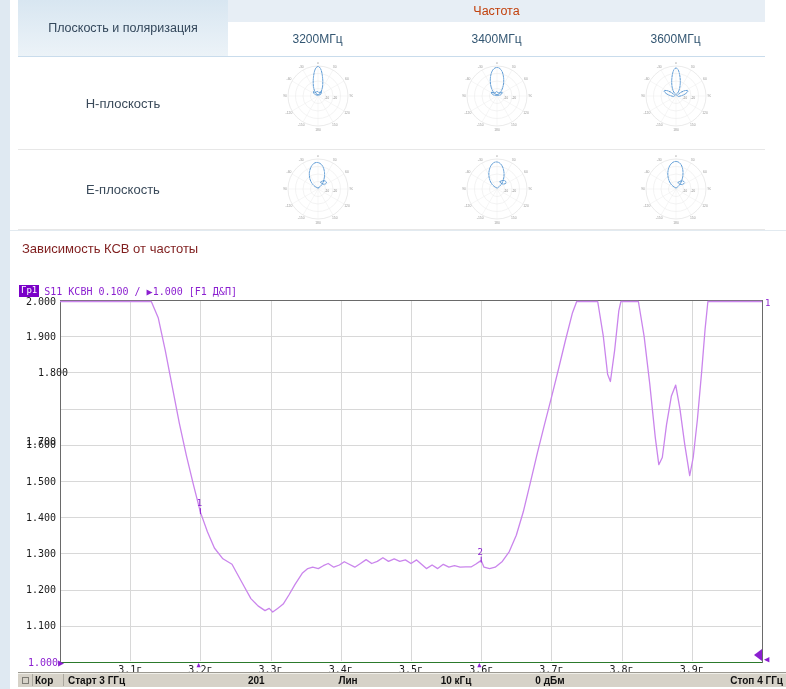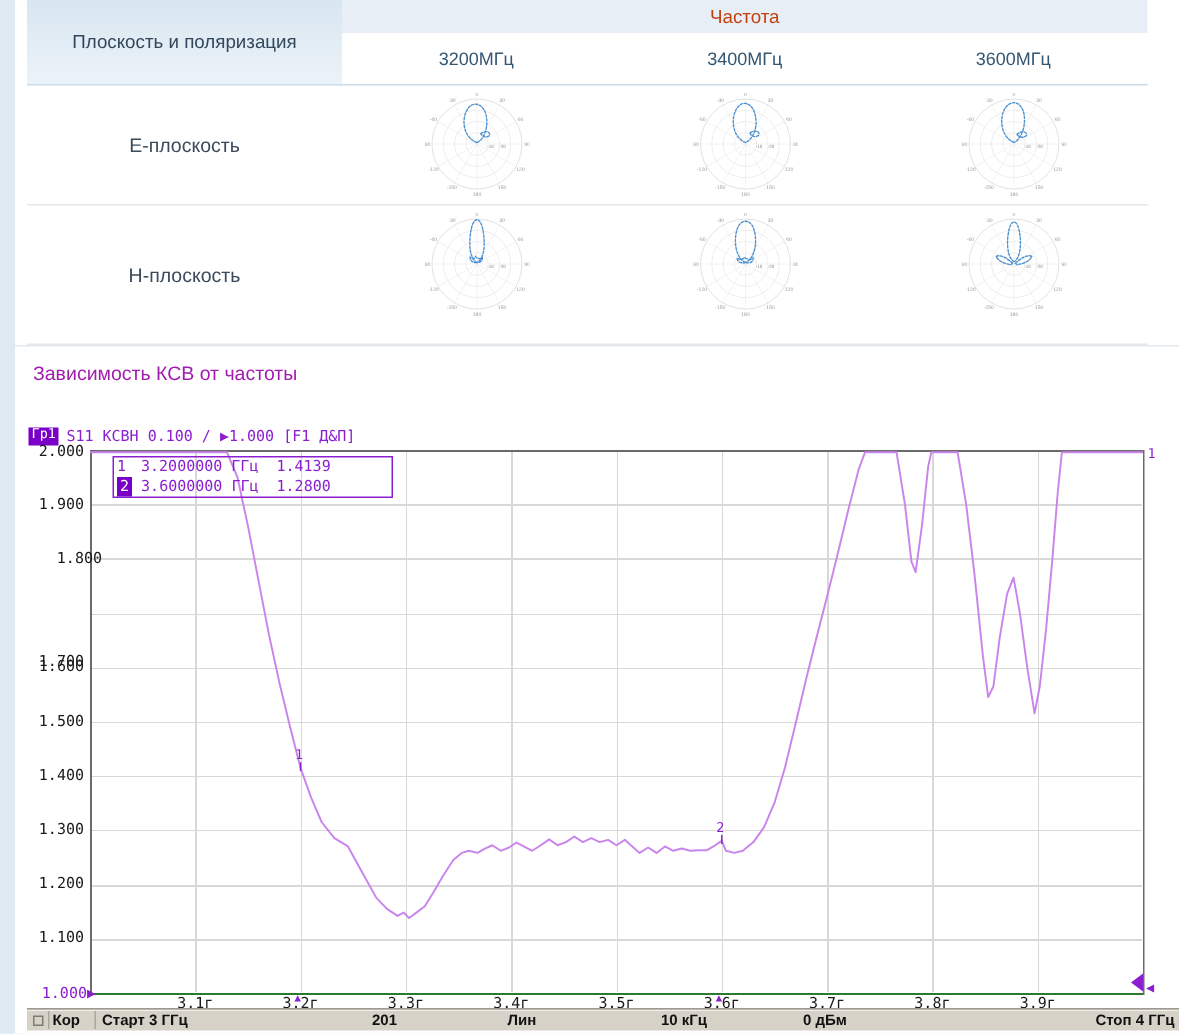--- a/index.html
+++ b/index.html
@@ -18,21 +18,21 @@
               display:flex; border-bottom:1px solid #c9dcec; }
   .freq-cell { flex:1; display:flex; align-items:center; justify-content:center;
                color:#335672; font-size:12px; }
   #pattern-rows { position:absolute; left:8px; top:57px; width:747px; }
   .t-row { position:relative; width:100%; display:flex; border-bottom:1px solid #e7e7e7; }
   .h-row { height:93px; } .e-row { height:80px; }
   .row-label { width:210px; display:flex; align-items:center; justify-content:center;
                color:#3a4a5a; font-size:13px; }
   .plot-cell { flex:1; display:flex; align-items:flex-start; justify-content:center; padding-top:5px; }
   .section-divider { position:absolute; left:0; top:230px; width:776px; height:1px; background:#e2eaf0; }
-  .section-title { position:absolute; left:12px; top:241px; color:#a21caf; font-size:13px; }
+  .section-title { position:absolute; left:12px; top:241px; color:#7f1d1d; font-size:13px; }
 
   
   .vna { position:absolute; left:8px; top:283px; width:768px; height:406px; background:#fff;
          font-family:"DejaVu Sans Mono", monospace; }
   .vna-header { position:absolute; left:1px; top:2px; height:12px; font-size:10px; color:#8b1fd0;
                 white-space:nowrap; display:flex; align-items:center; }
   .ch-badge { display:inline-block; background:#7a00c8; color:#fff; font-size:9px;
               padding:0 2px 1px 2px; margin-right:5px; line-height:11px; }
   #plot { position:absolute; left:42px; top:17px; }
   .ylab { position:absolute; width:38px; text-align:right; font-size:10px; color:#1a1a1a; }
@@ -71,20 +71,128 @@
   </div>
   <div class="group-band">
     <span>Частота</span>
   </div>
   <div class="freq-row">
     <div class="freq-cell">3200МГц</div>
     <div class="freq-cell">3400МГц</div>
     <div class="freq-cell">3600МГц</div>
   </div>
   <div id="pattern-rows">
+      <div class="t-row h-row">
+        <div class="row-label">Н-плоскость</div>
+        <div class="plot-cell">
+          <svg width="70" height="70" viewBox="0 0 70 70">
+            <circle cx="35" cy="34" r="7.5" fill="none" stroke="#e7e7e7" stroke-width="0.5"></circle>
+            <circle cx="35" cy="34" r="15" fill="none" stroke="#e7e7e7" stroke-width="0.5"></circle>
+            <circle cx="35" cy="34" r="22.5" fill="none" stroke="#e7e7e7" stroke-width="0.5"></circle>
+            <circle cx="35" cy="34" r="30" fill="none" stroke="#d7d7d7" stroke-width="0.5"></circle>
+            <line x1="35" y1="34" x2="35" y2="4" stroke="#ededed" stroke-width="0.5"></line>
+            <line x1="35" y1="34" x2="50" y2="8.019237886466843" stroke="#ededed" stroke-width="0.5"></line>
+            <line x1="35" y1="34" x2="60.98076211353316" y2="19" stroke="#ededed" stroke-width="0.5"></line>
+            <line x1="35" y1="34" x2="65" y2="34" stroke="#ededed" stroke-width="0.5"></line>
+            <line x1="35" y1="34" x2="60.98076211353316" y2="49" stroke="#ededed" stroke-width="0.5"></line>
+            <line x1="35" y1="34" x2="50" y2="59.98076211353316" stroke="#ededed" stroke-width="0.5"></line>
+            <line x1="35" y1="34" x2="35" y2="64" stroke="#ededed" stroke-width="0.5"></line>
+            <line x1="35" y1="34" x2="20.000000000000007" y2="59.98076211353316" stroke="#ededed" stroke-width="0.5"></line>
+            <line x1="35" y1="34" x2="9.01923788646684" y2="49" stroke="#ededed" stroke-width="0.5"></line>
+            <line x1="35" y1="34" x2="5" y2="34.00000000000001" stroke="#ededed" stroke-width="0.5"></line>
+            <line x1="35" y1="34" x2="9.019237886466843" y2="18.999999999999996" stroke="#ededed" stroke-width="0.5"></line>
+            <line x1="35" y1="34" x2="19.999999999999986" y2="8.019237886466847" stroke="#ededed" stroke-width="0.5"></line>
+            <text x="35" y="1.7" font-size="3.4" fill="#9a9a9a" text-anchor="middle" font-family="Liberation Sans, sans-serif">0</text>
+            <text x="51.75" y="6.188148973221307" font-size="3.4" fill="#9a9a9a" text-anchor="middle" font-family="Liberation Sans, sans-serif">30</text>
+            <text x="64.0118510267787" y="18.450000000000003" font-size="3.4" fill="#9a9a9a" text-anchor="middle" font-family="Liberation Sans, sans-serif">60</text>
+            <text x="68.5" y="35.2" font-size="3.4" fill="#9a9a9a" text-anchor="middle" font-family="Liberation Sans, sans-serif">90</text>
+            <text x="64.0118510267787" y="51.95" font-size="3.4" fill="#9a9a9a" text-anchor="middle" font-family="Liberation Sans, sans-serif">120</text>
+            <text x="51.75" y="64.21185102677869" font-size="3.4" fill="#9a9a9a" text-anchor="middle" font-family="Liberation Sans, sans-serif">150</text>
+            <text x="35" y="68.7" font-size="3.4" fill="#9a9a9a" text-anchor="middle" font-family="Liberation Sans, sans-serif">180</text>
+            <text x="18.250000000000007" y="64.2118510267787" font-size="3.4" fill="#9a9a9a" text-anchor="middle" font-family="Liberation Sans, sans-serif">-150</text>
+            <text x="5.988148973221303" y="51.95" font-size="3.4" fill="#9a9a9a" text-anchor="middle" font-family="Liberation Sans, sans-serif">-120</text>
+            <text x="1.5" y="35.20000000000001" font-size="3.4" fill="#9a9a9a" text-anchor="middle" font-family="Liberation Sans, sans-serif">-90</text>
+            <text x="5.988148973221307" y="18.449999999999996" font-size="3.4" fill="#9a9a9a" text-anchor="middle" font-family="Liberation Sans, sans-serif">-60</text>
+            <text x="18.249999999999986" y="6.188148973221314" font-size="3.4" fill="#9a9a9a" text-anchor="middle" font-family="Liberation Sans, sans-serif">-30</text>
+            <text x="44" y="36.5" font-size="3" fill="#8a8a8a" text-anchor="middle" font-family="Liberation Sans, sans-serif">-10</text>
+            <text x="52" y="36.5" font-size="3" fill="#8a8a8a" text-anchor="middle" font-family="Liberation Sans, sans-serif">-20</text>
+            <path d="M35,33 C31,31 29.5,24 30.5,15 C31.2,8 33,4.5 35,4.5 C37,4.5 38.8,8 39.5,15 C40.5,24 39,31 35,33 Z M35,33 C32.5,33.5 30,31.5 30.5,29.5 C32,31 33.5,30.5 34,29 C35,30.5 37.5,31 38.5,29.5 C39,31.5 37,33.5 35,33 Z" fill="none" stroke="#4a8fd0" stroke-width="0.9" stroke-dasharray="1.6 1.1" stroke-linecap="round"></path>
+          </svg>
+        </div>
+        <div class="plot-cell">
+          <svg width="70" height="70" viewBox="0 0 70 70">
+            <circle cx="35" cy="34" r="7.5" fill="none" stroke="#e7e7e7" stroke-width="0.5"></circle>
+            <circle cx="35" cy="34" r="15" fill="none" stroke="#e7e7e7" stroke-width="0.5"></circle>
+            <circle cx="35" cy="34" r="22.5" fill="none" stroke="#e7e7e7" stroke-width="0.5"></circle>
+            <circle cx="35" cy="34" r="30" fill="none" stroke="#d7d7d7" stroke-width="0.5"></circle>
+            <line x1="35" y1="34" x2="35" y2="4" stroke="#ededed" stroke-width="0.5"></line>
+            <line x1="35" y1="34" x2="50" y2="8.019237886466843" stroke="#ededed" stroke-width="0.5"></line>
+            <line x1="35" y1="34" x2="60.98076211353316" y2="19" stroke="#ededed" stroke-width="0.5"></line>
+            <line x1="35" y1="34" x2="65" y2="34" stroke="#ededed" stroke-width="0.5"></line>
+            <line x1="35" y1="34" x2="60.98076211353316" y2="49" stroke="#ededed" stroke-width="0.5"></line>
+            <line x1="35" y1="34" x2="50" y2="59.98076211353316" stroke="#ededed" stroke-width="0.5"></line>
+            <line x1="35" y1="34" x2="35" y2="64" stroke="#ededed" stroke-width="0.5"></line>
+            <line x1="35" y1="34" x2="20.000000000000007" y2="59.98076211353316" stroke="#ededed" stroke-width="0.5"></line>
+            <line x1="35" y1="34" x2="9.01923788646684" y2="49" stroke="#ededed" stroke-width="0.5"></line>
+            <line x1="35" y1="34" x2="5" y2="34.00000000000001" stroke="#ededed" stroke-width="0.5"></line>
+            <line x1="35" y1="34" x2="9.019237886466843" y2="18.999999999999996" stroke="#ededed" stroke-width="0.5"></line>
+            <line x1="35" y1="34" x2="19.999999999999986" y2="8.019237886466847" stroke="#ededed" stroke-width="0.5"></line>
+            <text x="35" y="1.7" font-size="3.4" fill="#9a9a9a" text-anchor="middle" font-family="Liberation Sans, sans-serif">0</text>
+            <text x="51.75" y="6.188148973221307" font-size="3.4" fill="#9a9a9a" text-anchor="middle" font-family="Liberation Sans, sans-serif">30</text>
+            <text x="64.0118510267787" y="18.450000000000003" font-size="3.4" fill="#9a9a9a" text-anchor="middle" font-family="Liberation Sans, sans-serif">60</text>
+            <text x="68.5" y="35.2" font-size="3.4" fill="#9a9a9a" text-anchor="middle" font-family="Liberation Sans, sans-serif">90</text>
+            <text x="64.0118510267787" y="51.95" font-size="3.4" fill="#9a9a9a" text-anchor="middle" font-family="Liberation Sans, sans-serif">120</text>
+            <text x="51.75" y="64.21185102677869" font-size="3.4" fill="#9a9a9a" text-anchor="middle" font-family="Liberation Sans, sans-serif">150</text>
+            <text x="35" y="68.7" font-size="3.4" fill="#9a9a9a" text-anchor="middle" font-family="Liberation Sans, sans-serif">180</text>
+            <text x="18.250000000000007" y="64.2118510267787" font-size="3.4" fill="#9a9a9a" text-anchor="middle" font-family="Liberation Sans, sans-serif">-150</text>
+            <text x="5.988148973221303" y="51.95" font-size="3.4" fill="#9a9a9a" text-anchor="middle" font-family="Liberation Sans, sans-serif">-120</text>
+            <text x="1.5" y="35.20000000000001" font-size="3.4" fill="#9a9a9a" text-anchor="middle" font-family="Liberation Sans, sans-serif">-90</text>
+            <text x="5.988148973221307" y="18.449999999999996" font-size="3.4" fill="#9a9a9a" text-anchor="middle" font-family="Liberation Sans, sans-serif">-60</text>
+            <text x="18.249999999999986" y="6.188148973221314" font-size="3.4" fill="#9a9a9a" text-anchor="middle" font-family="Liberation Sans, sans-serif">-30</text>
+            <text x="44" y="36.5" font-size="3" fill="#8a8a8a" text-anchor="middle" font-family="Liberation Sans, sans-serif">-10</text>
+            <text x="52" y="36.5" font-size="3" fill="#8a8a8a" text-anchor="middle" font-family="Liberation Sans, sans-serif">-20</text>
+            <path d="M35,33 C30,31 27.5,23 28.5,15 C29.3,8.5 32,5.5 35,5.5 C38,5.5 40.7,8.5 41.5,15 C42.5,23 40,31 35,33 Z M35,33 C31.5,34 29,32 29.5,30 C31.5,31.5 33.5,31 34.5,29.5 C36,31 38.5,31.5 40,30 C40.5,32 38.5,34 35,33 Z" fill="none" stroke="#4a8fd0" stroke-width="0.9" stroke-dasharray="1.6 1.1" stroke-linecap="round"></path>
+          </svg>
+        </div>
+        <div class="plot-cell">
+          <svg width="70" height="70" viewBox="0 0 70 70">
+            <circle cx="35" cy="34" r="7.5" fill="none" stroke="#e7e7e7" stroke-width="0.5"></circle>
+            <circle cx="35" cy="34" r="15" fill="none" stroke="#e7e7e7" stroke-width="0.5"></circle>
+            <circle cx="35" cy="34" r="22.5" fill="none" stroke="#e7e7e7" stroke-width="0.5"></circle>
+            <circle cx="35" cy="34" r="30" fill="none" stroke="#d7d7d7" stroke-width="0.5"></circle>
+            <line x1="35" y1="34" x2="35" y2="4" stroke="#ededed" stroke-width="0.5"></line>
+            <line x1="35" y1="34" x2="50" y2="8.019237886466843" stroke="#ededed" stroke-width="0.5"></line>
+            <line x1="35" y1="34" x2="60.98076211353316" y2="19" stroke="#ededed" stroke-width="0.5"></line>
+            <line x1="35" y1="34" x2="65" y2="34" stroke="#ededed" stroke-width="0.5"></line>
+            <line x1="35" y1="34" x2="60.98076211353316" y2="49" stroke="#ededed" stroke-width="0.5"></line>
+            <line x1="35" y1="34" x2="50" y2="59.98076211353316" stroke="#ededed" stroke-width="0.5"></line>
+            <line x1="35" y1="34" x2="35" y2="64" stroke="#ededed" stroke-width="0.5"></line>
+            <line x1="35" y1="34" x2="20.000000000000007" y2="59.98076211353316" stroke="#ededed" stroke-width="0.5"></line>
+            <line x1="35" y1="34" x2="9.01923788646684" y2="49" stroke="#ededed" stroke-width="0.5"></line>
+            <line x1="35" y1="34" x2="5" y2="34.00000000000001" stroke="#ededed" stroke-width="0.5"></line>
+            <line x1="35" y1="34" x2="9.019237886466843" y2="18.999999999999996" stroke="#ededed" stroke-width="0.5"></line>
+            <line x1="35" y1="34" x2="19.999999999999986" y2="8.019237886466847" stroke="#ededed" stroke-width="0.5"></line>
+            <text x="35" y="1.7" font-size="3.4" fill="#9a9a9a" text-anchor="middle" font-family="Liberation Sans, sans-serif">0</text>
+            <text x="51.75" y="6.188148973221307" font-size="3.4" fill="#9a9a9a" text-anchor="middle" font-family="Liberation Sans, sans-serif">30</text>
+            <text x="64.0118510267787" y="18.450000000000003" font-size="3.4" fill="#9a9a9a" text-anchor="middle" font-family="Liberation Sans, sans-serif">60</text>
+            <text x="68.5" y="35.2" font-size="3.4" fill="#9a9a9a" text-anchor="middle" font-family="Liberation Sans, sans-serif">90</text>
+            <text x="64.0118510267787" y="51.95" font-size="3.4" fill="#9a9a9a" text-anchor="middle" font-family="Liberation Sans, sans-serif">120</text>
+            <text x="51.75" y="64.21185102677869" font-size="3.4" fill="#9a9a9a" text-anchor="middle" font-family="Liberation Sans, sans-serif">150</text>
+            <text x="35" y="68.7" font-size="3.4" fill="#9a9a9a" text-anchor="middle" font-family="Liberation Sans, sans-serif">180</text>
+            <text x="18.250000000000007" y="64.2118510267787" font-size="3.4" fill="#9a9a9a" text-anchor="middle" font-family="Liberation Sans, sans-serif">-150</text>
+            <text x="5.988148973221303" y="51.95" font-size="3.4" fill="#9a9a9a" text-anchor="middle" font-family="Liberation Sans, sans-serif">-120</text>
+            <text x="1.5" y="35.20000000000001" font-size="3.4" fill="#9a9a9a" text-anchor="middle" font-family="Liberation Sans, sans-serif">-90</text>
+            <text x="5.988148973221307" y="18.449999999999996" font-size="3.4" fill="#9a9a9a" text-anchor="middle" font-family="Liberation Sans, sans-serif">-60</text>
+            <text x="18.249999999999986" y="6.188148973221314" font-size="3.4" fill="#9a9a9a" text-anchor="middle" font-family="Liberation Sans, sans-serif">-30</text>
+            <text x="44" y="36.5" font-size="3" fill="#8a8a8a" text-anchor="middle" font-family="Liberation Sans, sans-serif">-10</text>
+            <text x="52" y="36.5" font-size="3" fill="#8a8a8a" text-anchor="middle" font-family="Liberation Sans, sans-serif">-20</text>
+            <path d="M35,32.5 C31.5,30.5 30,23 31,15 C31.8,8.5 33.5,6 35,6 C36.5,6 38.2,8.5 39,15 C40,23 38.5,30.5 35,32.5 Z M34,33.5 C30,29.5 25.5,27.5 23,29 C24.5,32 29,34 33,34.5 Z M36,33.5 C40,29.5 44.5,27.5 47,29 C45.5,32 41,34 37,34.5 Z" fill="none" stroke="#4a8fd0" stroke-width="0.9" stroke-dasharray="1.6 1.1" stroke-linecap="round"></path>
+          </svg>
+        </div>
+      </div>
       <div class="t-row e-row">
         <div class="row-label">Е-плоскость</div>
         <div class="plot-cell">
           <svg width="70" height="70" viewBox="0 0 70 70">
             <circle cx="35" cy="34" r="7.5" fill="none" stroke="#e7e7e7" stroke-width="0.5"></circle>
             <circle cx="35" cy="34" r="15" fill="none" stroke="#e7e7e7" stroke-width="0.5"></circle>
             <circle cx="35" cy="34" r="22.5" fill="none" stroke="#e7e7e7" stroke-width="0.5"></circle>
             <circle cx="35" cy="34" r="30" fill="none" stroke="#d7d7d7" stroke-width="0.5"></circle>
             <line x1="35" y1="34" x2="35" y2="4" stroke="#ededed" stroke-width="0.5"></line>
             <line x1="35" y1="34" x2="50" y2="8.019237886466843" stroke="#ededed" stroke-width="0.5"></line>
@@ -176,128 +284,20 @@
             <text x="51.75" y="64.21185102677869" font-size="3.4" fill="#9a9a9a" text-anchor="middle" font-family="Liberation Sans, sans-serif">150</text>
             <text x="35" y="68.7" font-size="3.4" fill="#9a9a9a" text-anchor="middle" font-family="Liberation Sans, sans-serif">180</text>
             <text x="18.250000000000007" y="64.2118510267787" font-size="3.4" fill="#9a9a9a" text-anchor="middle" font-family="Liberation Sans, sans-serif">-150</text>
             <text x="5.988148973221303" y="51.95" font-size="3.4" fill="#9a9a9a" text-anchor="middle" font-family="Liberation Sans, sans-serif">-120</text>
             <text x="1.5" y="35.20000000000001" font-size="3.4" fill="#9a9a9a" text-anchor="middle" font-family="Liberation Sans, sans-serif">-90</text>
             <text x="5.988148973221307" y="18.449999999999996" font-size="3.4" fill="#9a9a9a" text-anchor="middle" font-family="Liberation Sans, sans-serif">-60</text>
             <text x="18.249999999999986" y="6.188148973221314" font-size="3.4" fill="#9a9a9a" text-anchor="middle" font-family="Liberation Sans, sans-serif">-30</text>
             <text x="44" y="36.5" font-size="3" fill="#8a8a8a" text-anchor="middle" font-family="Liberation Sans, sans-serif">-10</text>
             <text x="52" y="36.5" font-size="3" fill="#8a8a8a" text-anchor="middle" font-family="Liberation Sans, sans-serif">-20</text>
             <path d="M35,33 C29,30.5 26,23.5 27,16 C28,9.5 32,6 35.5,6.5 C39.5,7 42,11.5 42,18 C42,25 39,31 35,33 Z M37,27.5 C40,25 43.5,25.5 43.5,28 C41.5,30.5 38,29.5 37,27.5 Z" fill="none" stroke="#4a8fd0" stroke-width="0.9" stroke-dasharray="1.6 1.1" stroke-linecap="round"></path>
-          </svg>
-        </div>
-      </div>
-      <div class="t-row h-row">
-        <div class="row-label">Н-плоскость</div>
-        <div class="plot-cell">
-          <svg width="70" height="70" viewBox="0 0 70 70">
-            <circle cx="35" cy="34" r="7.5" fill="none" stroke="#e7e7e7" stroke-width="0.5"></circle>
-            <circle cx="35" cy="34" r="15" fill="none" stroke="#e7e7e7" stroke-width="0.5"></circle>
-            <circle cx="35" cy="34" r="22.5" fill="none" stroke="#e7e7e7" stroke-width="0.5"></circle>
-            <circle cx="35" cy="34" r="30" fill="none" stroke="#d7d7d7" stroke-width="0.5"></circle>
-            <line x1="35" y1="34" x2="35" y2="4" stroke="#ededed" stroke-width="0.5"></line>
-            <line x1="35" y1="34" x2="50" y2="8.019237886466843" stroke="#ededed" stroke-width="0.5"></line>
-            <line x1="35" y1="34" x2="60.98076211353316" y2="19" stroke="#ededed" stroke-width="0.5"></line>
-            <line x1="35" y1="34" x2="65" y2="34" stroke="#ededed" stroke-width="0.5"></line>
-            <line x1="35" y1="34" x2="60.98076211353316" y2="49" stroke="#ededed" stroke-width="0.5"></line>
-            <line x1="35" y1="34" x2="50" y2="59.98076211353316" stroke="#ededed" stroke-width="0.5"></line>
-            <line x1="35" y1="34" x2="35" y2="64" stroke="#ededed" stroke-width="0.5"></line>
-            <line x1="35" y1="34" x2="20.000000000000007" y2="59.98076211353316" stroke="#ededed" stroke-width="0.5"></line>
-            <line x1="35" y1="34" x2="9.01923788646684" y2="49" stroke="#ededed" stroke-width="0.5"></line>
-            <line x1="35" y1="34" x2="5" y2="34.00000000000001" stroke="#ededed" stroke-width="0.5"></line>
-            <line x1="35" y1="34" x2="9.019237886466843" y2="18.999999999999996" stroke="#ededed" stroke-width="0.5"></line>
-            <line x1="35" y1="34" x2="19.999999999999986" y2="8.019237886466847" stroke="#ededed" stroke-width="0.5"></line>
-            <text x="35" y="1.7" font-size="3.4" fill="#9a9a9a" text-anchor="middle" font-family="Liberation Sans, sans-serif">0</text>
-            <text x="51.75" y="6.188148973221307" font-size="3.4" fill="#9a9a9a" text-anchor="middle" font-family="Liberation Sans, sans-serif">30</text>
-            <text x="64.0118510267787" y="18.450000000000003" font-size="3.4" fill="#9a9a9a" text-anchor="middle" font-family="Liberation Sans, sans-serif">60</text>
-            <text x="68.5" y="35.2" font-size="3.4" fill="#9a9a9a" text-anchor="middle" font-family="Liberation Sans, sans-serif">90</text>
-            <text x="64.0118510267787" y="51.95" font-size="3.4" fill="#9a9a9a" text-anchor="middle" font-family="Liberation Sans, sans-serif">120</text>
-            <text x="51.75" y="64.21185102677869" font-size="3.4" fill="#9a9a9a" text-anchor="middle" font-family="Liberation Sans, sans-serif">150</text>
-            <text x="35" y="68.7" font-size="3.4" fill="#9a9a9a" text-anchor="middle" font-family="Liberation Sans, sans-serif">180</text>
-            <text x="18.250000000000007" y="64.2118510267787" font-size="3.4" fill="#9a9a9a" text-anchor="middle" font-family="Liberation Sans, sans-serif">-150</text>
-            <text x="5.988148973221303" y="51.95" font-size="3.4" fill="#9a9a9a" text-anchor="middle" font-family="Liberation Sans, sans-serif">-120</text>
-            <text x="1.5" y="35.20000000000001" font-size="3.4" fill="#9a9a9a" text-anchor="middle" font-family="Liberation Sans, sans-serif">-90</text>
-            <text x="5.988148973221307" y="18.449999999999996" font-size="3.4" fill="#9a9a9a" text-anchor="middle" font-family="Liberation Sans, sans-serif">-60</text>
-            <text x="18.249999999999986" y="6.188148973221314" font-size="3.4" fill="#9a9a9a" text-anchor="middle" font-family="Liberation Sans, sans-serif">-30</text>
-            <text x="44" y="36.5" font-size="3" fill="#8a8a8a" text-anchor="middle" font-family="Liberation Sans, sans-serif">-10</text>
-            <text x="52" y="36.5" font-size="3" fill="#8a8a8a" text-anchor="middle" font-family="Liberation Sans, sans-serif">-20</text>
-            <path d="M35,33 C31,31 29.5,24 30.5,15 C31.2,8 33,4.5 35,4.5 C37,4.5 38.8,8 39.5,15 C40.5,24 39,31 35,33 Z M35,33 C32.5,33.5 30,31.5 30.5,29.5 C32,31 33.5,30.5 34,29 C35,30.5 37.5,31 38.5,29.5 C39,31.5 37,33.5 35,33 Z" fill="none" stroke="#4a8fd0" stroke-width="0.9" stroke-dasharray="1.6 1.1" stroke-linecap="round"></path>
-          </svg>
-        </div>
-        <div class="plot-cell">
-          <svg width="70" height="70" viewBox="0 0 70 70">
-            <circle cx="35" cy="34" r="7.5" fill="none" stroke="#e7e7e7" stroke-width="0.5"></circle>
-            <circle cx="35" cy="34" r="15" fill="none" stroke="#e7e7e7" stroke-width="0.5"></circle>
-            <circle cx="35" cy="34" r="22.5" fill="none" stroke="#e7e7e7" stroke-width="0.5"></circle>
-            <circle cx="35" cy="34" r="30" fill="none" stroke="#d7d7d7" stroke-width="0.5"></circle>
-            <line x1="35" y1="34" x2="35" y2="4" stroke="#ededed" stroke-width="0.5"></line>
-            <line x1="35" y1="34" x2="50" y2="8.019237886466843" stroke="#ededed" stroke-width="0.5"></line>
-            <line x1="35" y1="34" x2="60.98076211353316" y2="19" stroke="#ededed" stroke-width="0.5"></line>
-            <line x1="35" y1="34" x2="65" y2="34" stroke="#ededed" stroke-width="0.5"></line>
-            <line x1="35" y1="34" x2="60.98076211353316" y2="49" stroke="#ededed" stroke-width="0.5"></line>
-            <line x1="35" y1="34" x2="50" y2="59.98076211353316" stroke="#ededed" stroke-width="0.5"></line>
-            <line x1="35" y1="34" x2="35" y2="64" stroke="#ededed" stroke-width="0.5"></line>
-            <line x1="35" y1="34" x2="20.000000000000007" y2="59.98076211353316" stroke="#ededed" stroke-width="0.5"></line>
-            <line x1="35" y1="34" x2="9.01923788646684" y2="49" stroke="#ededed" stroke-width="0.5"></line>
-            <line x1="35" y1="34" x2="5" y2="34.00000000000001" stroke="#ededed" stroke-width="0.5"></line>
-            <line x1="35" y1="34" x2="9.019237886466843" y2="18.999999999999996" stroke="#ededed" stroke-width="0.5"></line>
-            <line x1="35" y1="34" x2="19.999999999999986" y2="8.019237886466847" stroke="#ededed" stroke-width="0.5"></line>
-            <text x="35" y="1.7" font-size="3.4" fill="#9a9a9a" text-anchor="middle" font-family="Liberation Sans, sans-serif">0</text>
-            <text x="51.75" y="6.188148973221307" font-size="3.4" fill="#9a9a9a" text-anchor="middle" font-family="Liberation Sans, sans-serif">30</text>
-            <text x="64.0118510267787" y="18.450000000000003" font-size="3.4" fill="#9a9a9a" text-anchor="middle" font-family="Liberation Sans, sans-serif">60</text>
-            <text x="68.5" y="35.2" font-size="3.4" fill="#9a9a9a" text-anchor="middle" font-family="Liberation Sans, sans-serif">90</text>
-            <text x="64.0118510267787" y="51.95" font-size="3.4" fill="#9a9a9a" text-anchor="middle" font-family="Liberation Sans, sans-serif">120</text>
-            <text x="51.75" y="64.21185102677869" font-size="3.4" fill="#9a9a9a" text-anchor="middle" font-family="Liberation Sans, sans-serif">150</text>
-            <text x="35" y="68.7" font-size="3.4" fill="#9a9a9a" text-anchor="middle" font-family="Liberation Sans, sans-serif">180</text>
-            <text x="18.250000000000007" y="64.2118510267787" font-size="3.4" fill="#9a9a9a" text-anchor="middle" font-family="Liberation Sans, sans-serif">-150</text>
-            <text x="5.988148973221303" y="51.95" font-size="3.4" fill="#9a9a9a" text-anchor="middle" font-family="Liberation Sans, sans-serif">-120</text>
-            <text x="1.5" y="35.20000000000001" font-size="3.4" fill="#9a9a9a" text-anchor="middle" font-family="Liberation Sans, sans-serif">-90</text>
-            <text x="5.988148973221307" y="18.449999999999996" font-size="3.4" fill="#9a9a9a" text-anchor="middle" font-family="Liberation Sans, sans-serif">-60</text>
-            <text x="18.249999999999986" y="6.188148973221314" font-size="3.4" fill="#9a9a9a" text-anchor="middle" font-family="Liberation Sans, sans-serif">-30</text>
-            <text x="44" y="36.5" font-size="3" fill="#8a8a8a" text-anchor="middle" font-family="Liberation Sans, sans-serif">-10</text>
-            <text x="52" y="36.5" font-size="3" fill="#8a8a8a" text-anchor="middle" font-family="Liberation Sans, sans-serif">-20</text>
-            <path d="M35,33 C30,31 27.5,23 28.5,15 C29.3,8.5 32,5.5 35,5.5 C38,5.5 40.7,8.5 41.5,15 C42.5,23 40,31 35,33 Z M35,33 C31.5,34 29,32 29.5,30 C31.5,31.5 33.5,31 34.5,29.5 C36,31 38.5,31.5 40,30 C40.5,32 38.5,34 35,33 Z" fill="none" stroke="#4a8fd0" stroke-width="0.9" stroke-dasharray="1.6 1.1" stroke-linecap="round"></path>
-          </svg>
-        </div>
-        <div class="plot-cell">
-          <svg width="70" height="70" viewBox="0 0 70 70">
-            <circle cx="35" cy="34" r="7.5" fill="none" stroke="#e7e7e7" stroke-width="0.5"></circle>
-            <circle cx="35" cy="34" r="15" fill="none" stroke="#e7e7e7" stroke-width="0.5"></circle>
-            <circle cx="35" cy="34" r="22.5" fill="none" stroke="#e7e7e7" stroke-width="0.5"></circle>
-            <circle cx="35" cy="34" r="30" fill="none" stroke="#d7d7d7" stroke-width="0.5"></circle>
-            <line x1="35" y1="34" x2="35" y2="4" stroke="#ededed" stroke-width="0.5"></line>
-            <line x1="35" y1="34" x2="50" y2="8.019237886466843" stroke="#ededed" stroke-width="0.5"></line>
-            <line x1="35" y1="34" x2="60.98076211353316" y2="19" stroke="#ededed" stroke-width="0.5"></line>
-            <line x1="35" y1="34" x2="65" y2="34" stroke="#ededed" stroke-width="0.5"></line>
-            <line x1="35" y1="34" x2="60.98076211353316" y2="49" stroke="#ededed" stroke-width="0.5"></line>
-            <line x1="35" y1="34" x2="50" y2="59.98076211353316" stroke="#ededed" stroke-width="0.5"></line>
-            <line x1="35" y1="34" x2="35" y2="64" stroke="#ededed" stroke-width="0.5"></line>
-            <line x1="35" y1="34" x2="20.000000000000007" y2="59.98076211353316" stroke="#ededed" stroke-width="0.5"></line>
-            <line x1="35" y1="34" x2="9.01923788646684" y2="49" stroke="#ededed" stroke-width="0.5"></line>
-            <line x1="35" y1="34" x2="5" y2="34.00000000000001" stroke="#ededed" stroke-width="0.5"></line>
-            <line x1="35" y1="34" x2="9.019237886466843" y2="18.999999999999996" stroke="#ededed" stroke-width="0.5"></line>
-            <line x1="35" y1="34" x2="19.999999999999986" y2="8.019237886466847" stroke="#ededed" stroke-width="0.5"></line>
-            <text x="35" y="1.7" font-size="3.4" fill="#9a9a9a" text-anchor="middle" font-family="Liberation Sans, sans-serif">0</text>
-            <text x="51.75" y="6.188148973221307" font-size="3.4" fill="#9a9a9a" text-anchor="middle" font-family="Liberation Sans, sans-serif">30</text>
-            <text x="64.0118510267787" y="18.450000000000003" font-size="3.4" fill="#9a9a9a" text-anchor="middle" font-family="Liberation Sans, sans-serif">60</text>
-            <text x="68.5" y="35.2" font-size="3.4" fill="#9a9a9a" text-anchor="middle" font-family="Liberation Sans, sans-serif">90</text>
-            <text x="64.0118510267787" y="51.95" font-size="3.4" fill="#9a9a9a" text-anchor="middle" font-family="Liberation Sans, sans-serif">120</text>
-            <text x="51.75" y="64.21185102677869" font-size="3.4" fill="#9a9a9a" text-anchor="middle" font-family="Liberation Sans, sans-serif">150</text>
-            <text x="35" y="68.7" font-size="3.4" fill="#9a9a9a" text-anchor="middle" font-family="Liberation Sans, sans-serif">180</text>
-            <text x="18.250000000000007" y="64.2118510267787" font-size="3.4" fill="#9a9a9a" text-anchor="middle" font-family="Liberation Sans, sans-serif">-150</text>
-            <text x="5.988148973221303" y="51.95" font-size="3.4" fill="#9a9a9a" text-anchor="middle" font-family="Liberation Sans, sans-serif">-120</text>
-            <text x="1.5" y="35.20000000000001" font-size="3.4" fill="#9a9a9a" text-anchor="middle" font-family="Liberation Sans, sans-serif">-90</text>
-            <text x="5.988148973221307" y="18.449999999999996" font-size="3.4" fill="#9a9a9a" text-anchor="middle" font-family="Liberation Sans, sans-serif">-60</text>
-            <text x="18.249999999999986" y="6.188148973221314" font-size="3.4" fill="#9a9a9a" text-anchor="middle" font-family="Liberation Sans, sans-serif">-30</text>
-            <text x="44" y="36.5" font-size="3" fill="#8a8a8a" text-anchor="middle" font-family="Liberation Sans, sans-serif">-10</text>
-            <text x="52" y="36.5" font-size="3" fill="#8a8a8a" text-anchor="middle" font-family="Liberation Sans, sans-serif">-20</text>
-            <path d="M35,32.5 C31.5,30.5 30,23 31,15 C31.8,8.5 33.5,6 35,6 C36.5,6 38.2,8.5 39,15 C40,23 38.5,30.5 35,32.5 Z M34,33.5 C30,29.5 25.5,27.5 23,29 C24.5,32 29,34 33,34.5 Z M36,33.5 C40,29.5 44.5,27.5 47,29 C45.5,32 41,34 37,34.5 Z" fill="none" stroke="#4a8fd0" stroke-width="0.9" stroke-dasharray="1.6 1.1" stroke-linecap="round"></path>
           </svg>
         </div>
       </div>
     </div>
   <div class="section-divider"></div>
 
   <div class="section-title">Зависимость КСВ от частоты</div>
 
   <div class="vna">
     <div class="vna-header">
@@ -355,24 +355,20 @@
         <div class="xlab" style="left: 307.8px;">3.4г</div>
         <div class="xlab" style="left: 378px;">3.5г</div>
         <div class="xlab" style="left: 448.2px;">3.6г</div>
         <div class="xlab" style="left: 518.4px;">3.7г</div>
         <div class="xlab" style="left: 588.6px;">3.8г</div>
         <div class="xlab" style="left: 658.8px;">3.9г</div>
         <div class="axis-mk" style="left: 178.4px;">▲</div>
         <div class="axis-mk" style="left: 459.2px;">▲</div>
       </div>
 
-    <div class="marker-box" id="marker-box">
-        <div class="mrow"><span class="mnum">1</span><span> 3.2000000 ГГц  </span><span>1.4139</span></div>
-        <div class="mrow"><span class="mnum active">2</span><span> 3.6000000 ГГц  </span><span>1.2800</span></div>
-      </div>
     <div class="trace-num">1</div>
     <div class="stop-arrow">◀</div>
 
     <div class="status-bar">
       <span class="sb-box"></span>
       <span class="sb-sep" style="left:14px"></span>
       <span class="sb sb-cal">Кор</span>
       <span class="sb-sep" style="left:45px"></span>
       <span class="sb sb-start">Старт 3 ГГц</span>
       <span class="sb sb-points">201</span>

